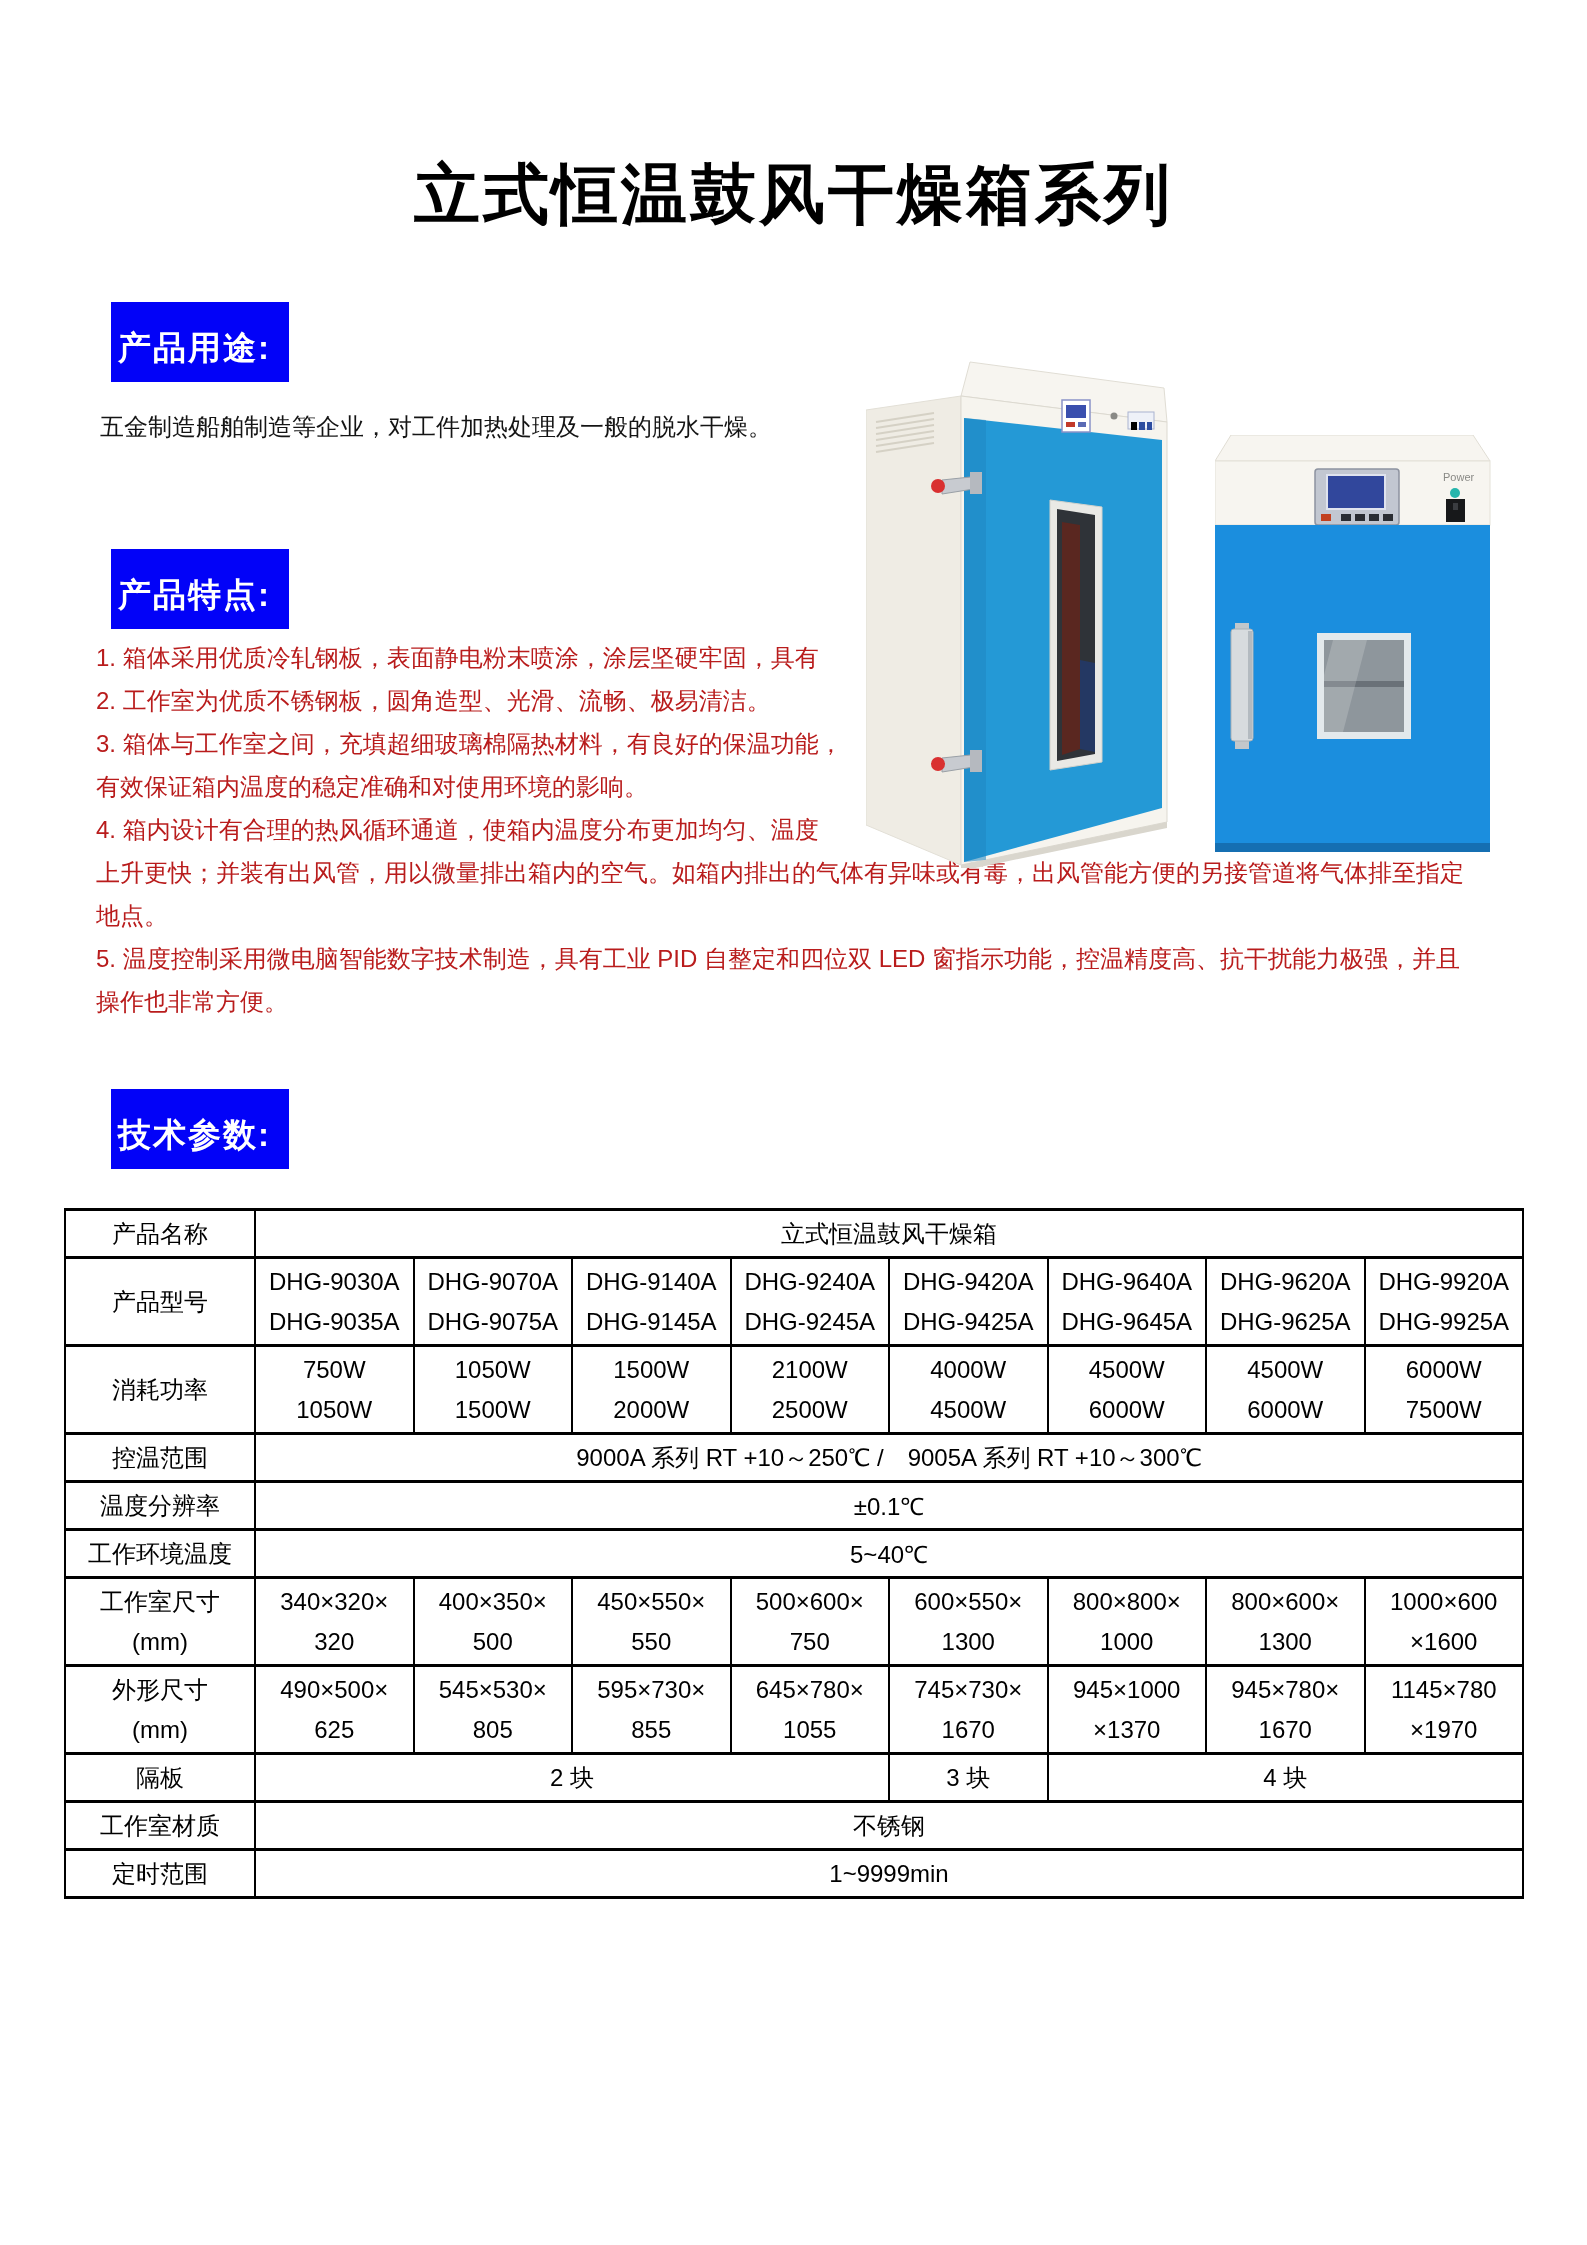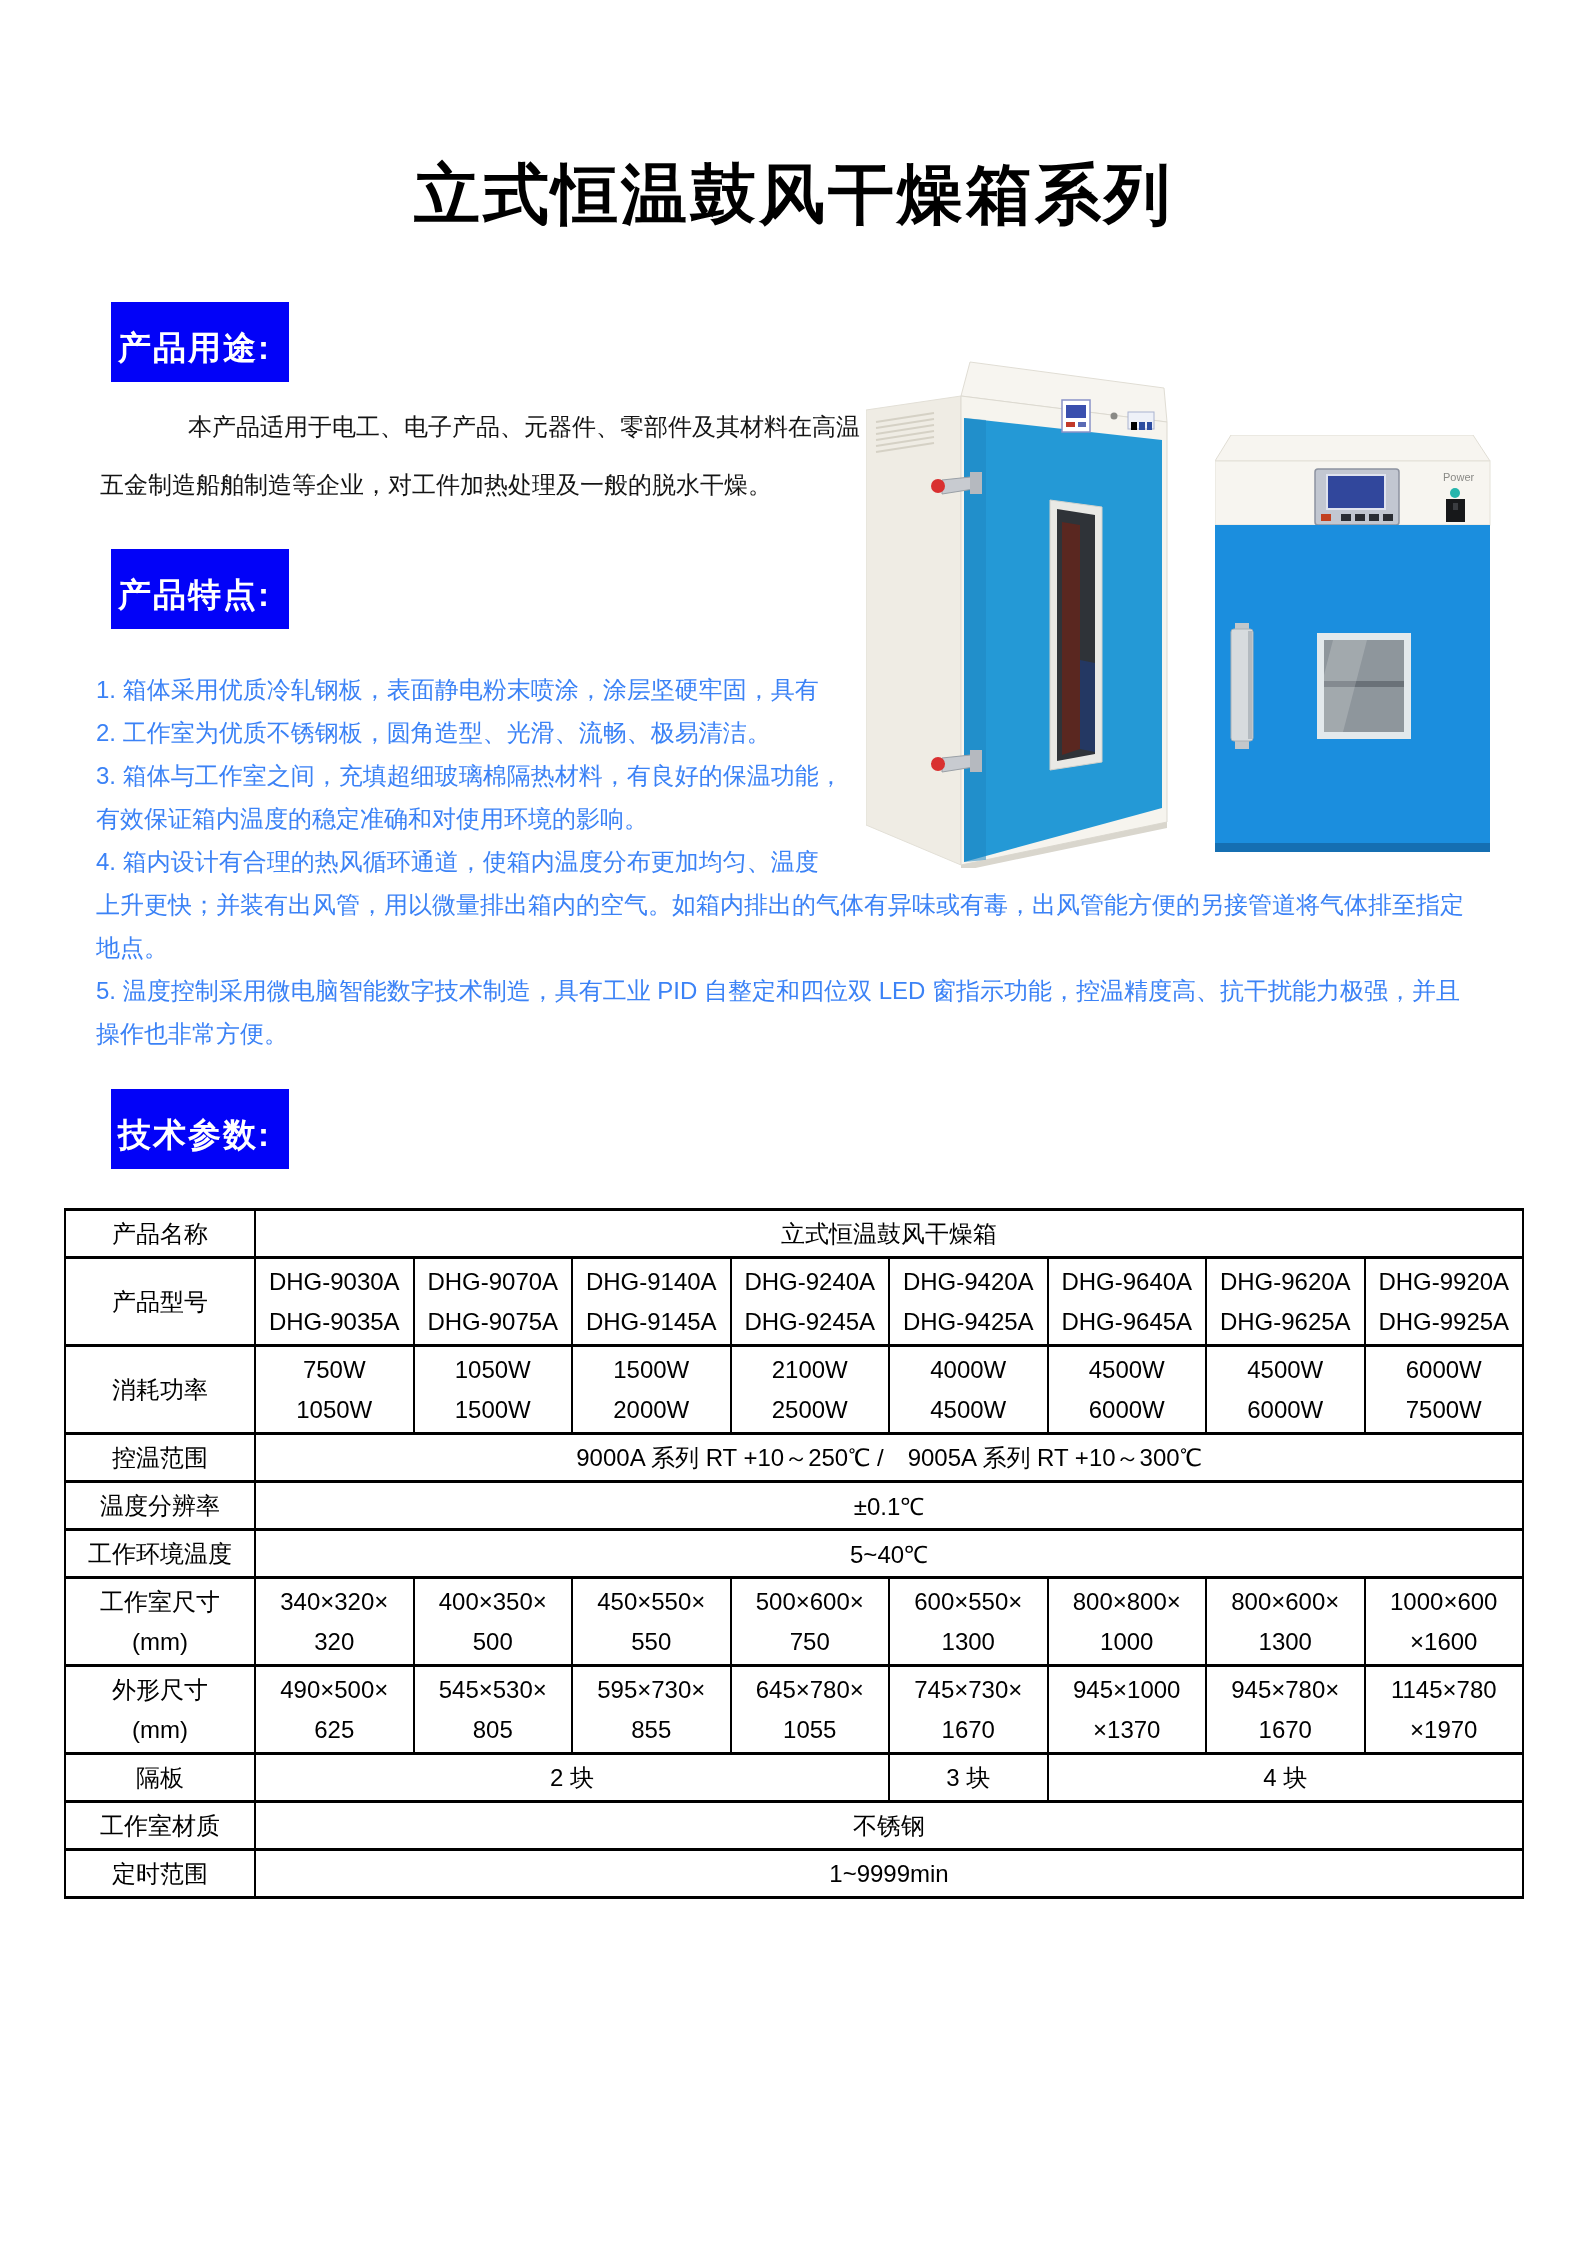--- a/index.html
+++ b/index.html
@@ -19,21 +19,21 @@
     font-size:33px;height:68px;line-height:68px;padding:12px 18px 0 7px;
     letter-spacing:2px;white-space:nowrap;
   }
   #usage-header{left:111px;top:302px;}
   #features-header{left:111px;top:549px;}
   #specs-header{left:111px;top:1089px;}
   
   .usage-text{position:absolute;left:100px;top:398px;width:830px;font-size:24px;color:#141414;}
   .usage-text .tline{height:58px;line-height:58px;white-space:nowrap;}
   .usage-text .indent{padding-left:88px;}
-  .features-list{position:absolute;left:96px;top:636px;width:1428px;font-size:24px;color:#3b82f6;margin-top:32px;}
+  .features-list{position:absolute;left:96px;top:636px;width:1428px;font-size:24px;color:#b91c1c;}
   .features-list .tline{height:43px;line-height:43px;white-space:nowrap;}
   
   .oven-img{position:absolute;}
   #oven-left{left:866px;top:360px;}
   #oven-right{left:1215px;top:435px;}
   
   .specs-table{
     position:absolute;left:64px;top:1208px;width:1460px;
     border-collapse:collapse;table-layout:fixed;font-size:24px;color:#000;
   }
@@ -49,21 +49,20 @@
 </head>
 <body>
 
 <div class="page-title">立式恒温鼓风干燥箱系列</div>
 
 <div class="sec-hdr" id="usage-header">产品用途:</div>
 <div class="sec-hdr" id="features-header">产品特点:</div>
 <div class="sec-hdr" id="specs-header">技术参数:</div>
 
 <div class="usage-text">
-  <div class="tline indent">本产品适用于电工、电子产品、元器件、零部件及其材料在高温</div>
   <div class="tline">五金制造船舶制造等企业，对工件加热处理及一般的脱水干燥。</div>
 </div>
 
 <div class="features-list">
   <div class="tline">1. 箱体采用优质冷轧钢板，表面静电粉末喷涂，涂层坚硬牢固，具有</div>
   <div class="tline">2. 工作室为优质不锈钢板，圆角造型、光滑、流畅、极易清洁。</div>
   <div class="tline">3. 箱体与工作室之间，充填超细玻璃棉隔热材料，有良好的保温功能，</div>
   <div class="tline">有效保证箱内温度的稳定准确和对使用环境的影响。</div>
   <div class="tline">4. 箱内设计有合理的热风循环通道，使箱内温度分布更加均匀、温度</div>
   <div class="tline">上升更快；并装有出风管，用以微量排出箱内的空气。如箱内排出的气体有异味或有毒，出风管能方便的另接管道将气体排至指定</div>

